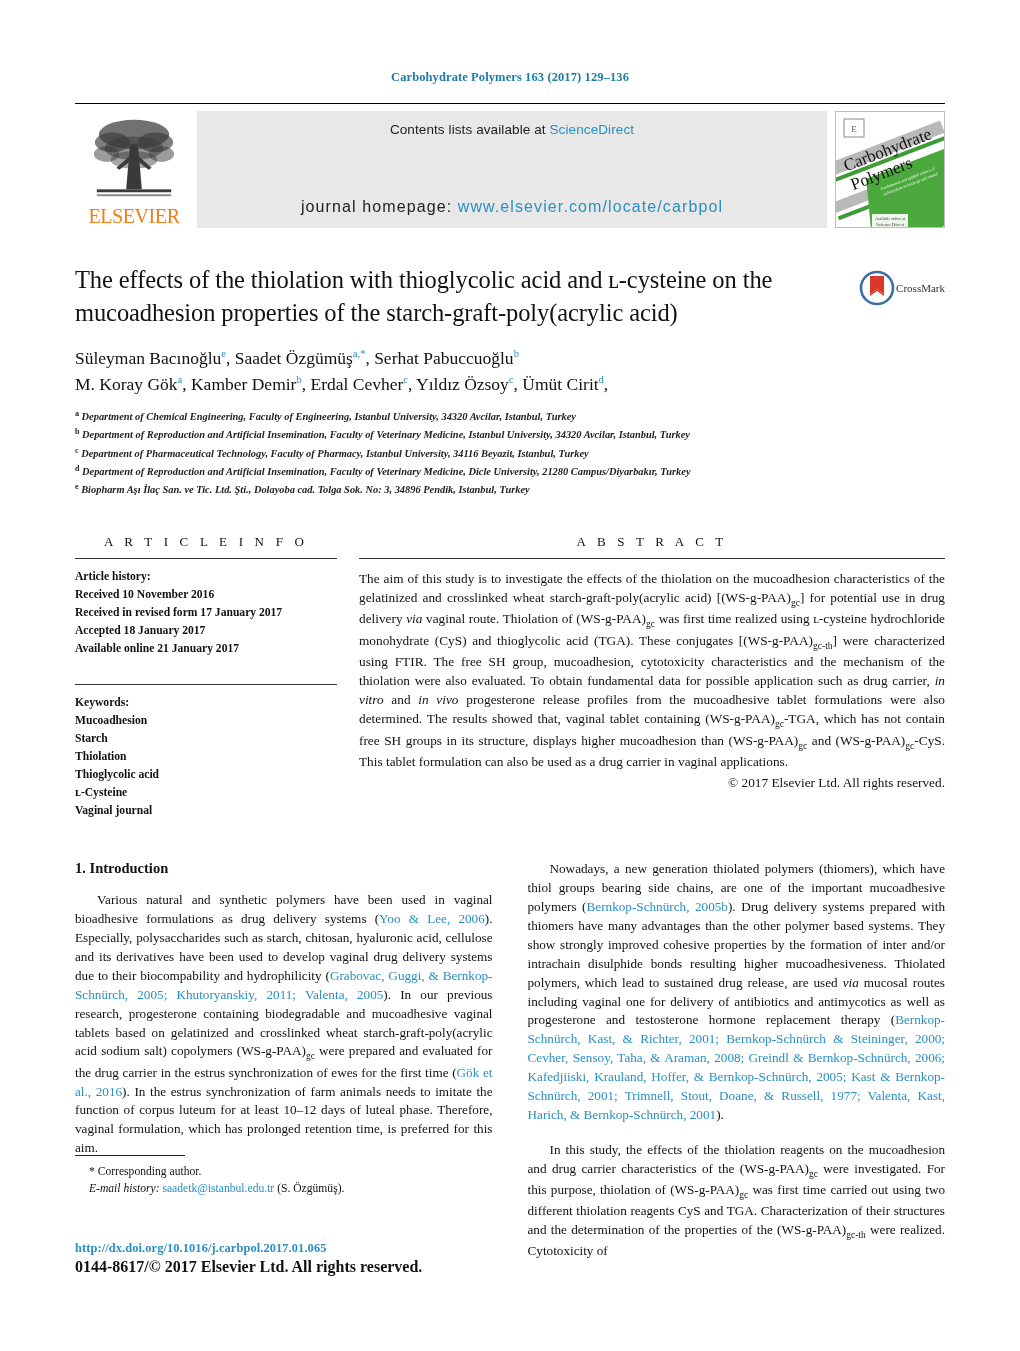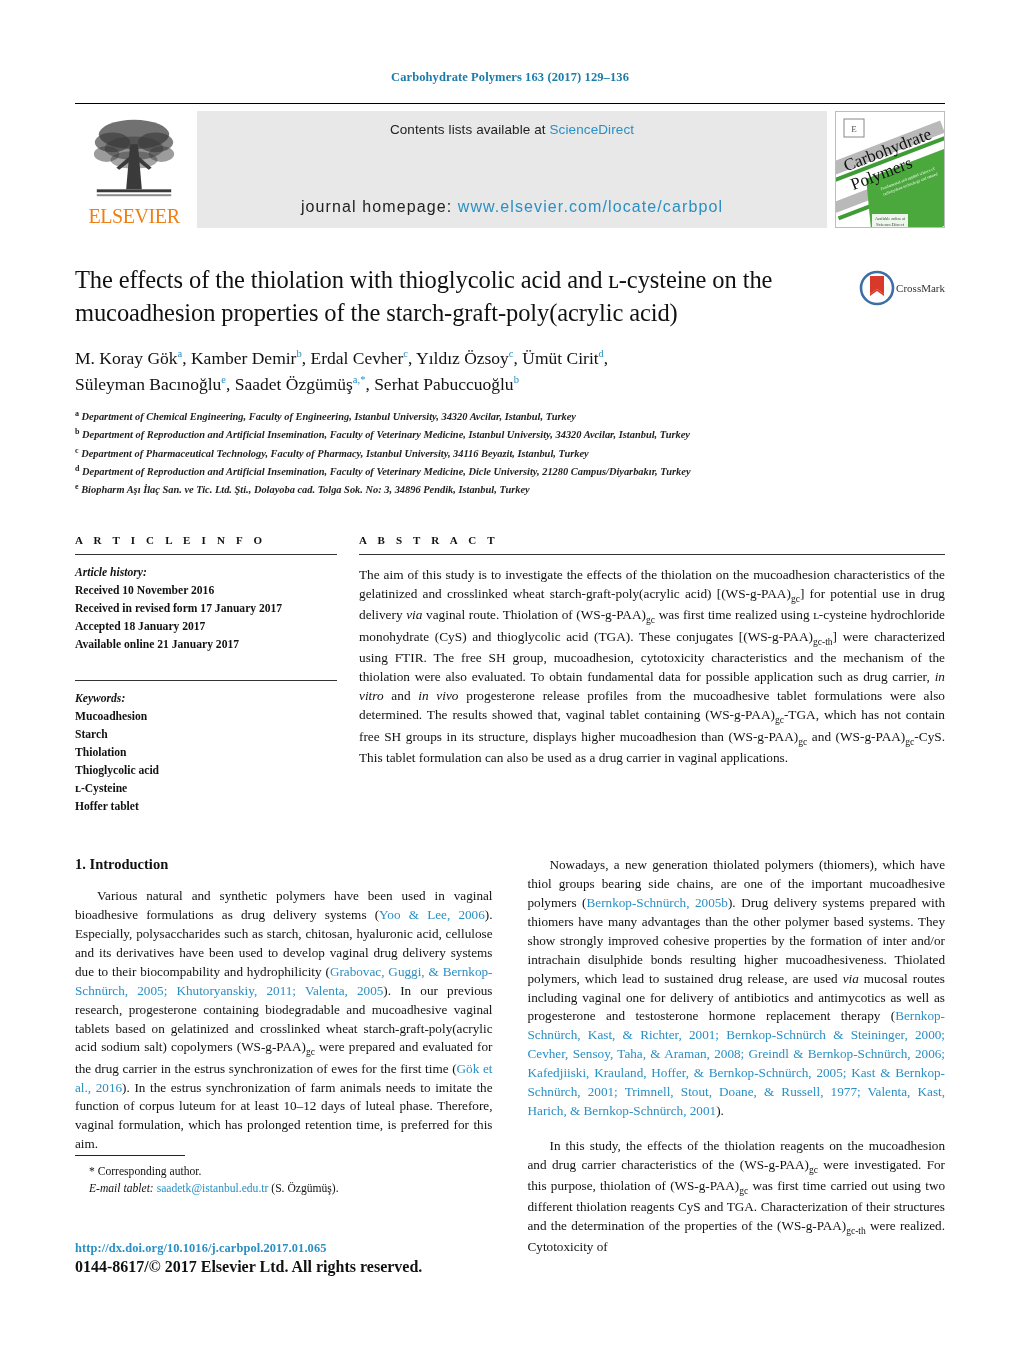--- a/index.html
+++ b/index.html
@@ -138,35 +138,36 @@
   
   .infoabs {
     margin: 34px 75px 0 75px;
     display: flex;
     gap: 22px;
   }
   .col-info { flex: 0 0 262px; }
   .col-abs { flex: 1; }
   .sec-label {
     font-family: "Liberation Serif", serif;
-    font-weight: bold;
-    font-size: 11px;
+    font-weight: normal;
+    font-size: 13px;
     letter-spacing: 4.2px;
     color: #111;
+    text-align: center;
   }
   .rule { border-top: 1px solid #333; margin-top: 8px; }
   .info-body {
     margin-top: 9px;
     font-family: "Liberation Serif", serif;
     font-size: 11.6px;
     line-height: 1.56;
     color: #111;
     font-weight: bold;
   }
-  .info-body .ital { font-style: italic; }
+  .info-body .ital { }
   .kw-block { margin-top: 26px; }
   .abs-body {
     margin-top: 10px;
     font-family: "Liberation Serif", serif;
     font-size: 13.3px;
     line-height: 1.44;
     text-align: justify;
     color: #111;
   }
   .abs-body i { font-style: italic; }
@@ -312,22 +313,22 @@
       <svg width="36" height="36" viewBox="0 0 36 36">
         <circle cx="18" cy="18" r="16" fill="#ffffff" stroke="#3b6fa8" stroke-width="2.6"></circle>
         <rect x="11" y="6" width="14" height="18" fill="#d8392b"></rect>
         <polygon points="11,24 18,19 25,24 25,28 11,28" fill="#ffffff"></polygon>
         <polygon points="11,24 18,19 25,24 25,26 18,21 11,26" fill="#d8392b"></polygon>
       </svg>
       <span class="crossmark-label">CrossMark</span>
     </div>
     <h1 class="title">The effects of the thiolation with thioglycolic acid and ʟ-cysteine on the mucoadhesion properties of the starch-graft-poly(acrylic acid)</h1>
     <div class="authors">
+      <div>Süleyman Bacınoğlu<sup>e</sup>, Saadet Özgümüş<sup>a,</sup><sup>*</sup>, Serhat Pabuccuoğlu<sup>b</sup></div>
       <div>M. Koray Gök<sup>a</sup>, Kamber Demir<sup>b</sup>, Erdal Cevher<sup>c</sup>, Yıldız Özsoy<sup>c</sup>, Ümüt Cirit<sup>d</sup>,</div>
-      <div>Süleyman Bacınoğlu<sup>e</sup>, Saadet Özgümüş<sup>a,</sup><sup>*</sup>, Serhat Pabuccuoğlu<sup>b</sup></div>
     </div>
     <div class="affils">
       <div class="affil"><sup>a</sup> <span>Department of Chemical Engineering, Faculty of Engineering, Istanbul University, 34320 Avcilar, Istanbul, Turkey</span></div>
       <div class="affil"><sup>b</sup> <span>Department of Reproduction and Artificial Insemination, Faculty of Veterinary Medicine, Istanbul University, 34320 Avcilar, Istanbul, Turkey</span></div>
       <div class="affil"><sup>c</sup> <span>Department of Pharmaceutical Technology, Faculty of Pharmacy, Istanbul University, 34116 Beyazit, Istanbul, Turkey</span></div>
       <div class="affil"><sup>d</sup> <span>Department of Reproduction and Artificial Insemination, Faculty of Veterinary Medicine, Dicle University, 21280 Campus/Diyarbakır, Turkey</span></div>
       <div class="affil"><sup>e</sup> <span>Biopharm Aşı İlaç San. ve Tic. Ltd. Şti., Dolayoba cad. Tolga Sok. No: 3, 34896 Pendik, Istanbul, Turkey</span></div>
     </div>
   </div>
 
@@ -344,29 +345,30 @@
       </div>
       <div class="kw-block">
         <div class="rule"></div>
         <div class="info-body">
           <div class="ital">Keywords:</div>
           <div>Mucoadhesion</div>
           <div>Starch</div>
           <div>Thiolation</div>
           <div>Thioglycolic acid</div>
           <div>ʟ-Cysteine</div>
-          <div>Hoffer tablet</div>
+          <div>Vaginal journal</div>
         </div>
       </div>
     </div>
 
     <div class="col-abs">
       <div class="sec-label">A B S T R A C T</div>
       <div class="rule"></div>
       <div class="abs-body">The aim of this study is to investigate the effects of the thiolation on the mucoadhesion characteristics of the gelatinized and crosslinked wheat starch-graft-poly(acrylic acid) [(WS-g-PAA)<sub>gc</sub>] for potential use in drug delivery <i>via</i> vaginal route. Thiolation of (WS-g-PAA)<sub>gc</sub> was first time realized using ʟ-cysteine hydrochloride monohydrate (CyS) and thioglycolic acid (TGA). These conjugates [(WS-g-PAA)<sub>gc-th</sub>] were characterized using FTIR. The free SH group, mucoadhesion, cytotoxicity characteristics and the mechanism of the thiolation were also evaluated. To obtain fundamental data for possible application such as drug carrier, <i>in vitro</i> and <i>in vivo</i> progesterone release profiles from the mucoadhesive tablet formulations were also determined. The results showed that, vaginal tablet containing (WS-g-PAA)<sub>gc</sub>-TGA, which has not contain free SH groups in its structure, displays higher mucoadhesion than (WS-g-PAA)<sub>gc</sub> and (WS-g-PAA)<sub>gc</sub>-CyS. This tablet formulation can also be used as a drug carrier in vaginal applications.</div>
+      <div class="copyright">© 2017 Elsevier Ltd. All rights reserved.</div>
     </div>
   </div>
 
   <div class="body-cols">
     <div class="bcol">
       <h2 class="sec-head">1. Introduction</h2>
       <p class="ptext">Various natural and synthetic polymers have been used in vaginal bioadhesive formulations as drug delivery systems (<span class="ref">Yoo &amp; Lee, 2006</span>). Especially, polysaccharides such as starch, chitosan, hyaluronic acid, cellulose and its derivatives have been used to develop vaginal drug delivery systems due to their biocompability and hydrophilicity (<span class="ref">Grabovac, Guggi, &amp; Bernkop-Schnürch, 2005; Khutoryanskiy, 2011; Valenta, 2005</span>). In our previous research, progesterone containing biodegradable and mucoadhesive vaginal tablets based on gelatinized and crosslinked wheat starch-graft-poly(acrylic acid sodium salt) copolymers (WS-g-PAA)<sub>gc</sub> were prepared and evaluated for the drug carrier in the estrus synchronization of ewes for the first time (<span class="ref">Gök et al., 2016</span>). In the estrus synchronization of farm animals needs to imitate the function of corpus luteum for at least 10–12 days of luteal phase. Therefore, vaginal formulation, which has prolonged retention time, is preferred for this aim.</p>
     </div>
     <div class="bcol">
       <p class="ptext">Nowadays, a new generation thiolated polymers (thiomers), which have thiol groups bearing side chains, are one of the important mucoadhesive polymers (<span class="ref">Bernkop-Schnürch, 2005b</span>). Drug delivery systems prepared with thiomers have many advantages than the other polymer based systems. They show strongly improved cohesive properties by the formation of inter and/or intrachain disulphide bonds resulting higher mucoadhesiveness. Thiolated polymers, which lead to sustained drug release, are used <i>via</i> mucosal routes including vaginal one for delivery of antibiotics and antimycotics as well as progesterone and testosterone hormone replacement therapy (<span class="ref">Bernkop-Schnürch, Kast, &amp; Richter, 2001; Bernkop-Schnürch &amp; Steininger, 2000; Cevher, Sensoy, Taha, &amp; Araman, 2008; Greindl &amp; Bernkop-Schnürch, 2006; Kafedjiiski, Krauland, Hoffer, &amp; Bernkop-Schnürch, 2005; Kast &amp; Bernkop-Schnürch, 2001; Trimnell, Stout, Doane, &amp; Russell, 1977; Valenta, Kast, Harich, &amp; Bernkop-Schnürch, 2001</span>).</p>
@@ -374,21 +376,21 @@
     </div>
   </div>
 
   <div class="footnote">
     <div class="fn-rule"></div>
     <div class="fn-line fn-indent">
       <span>*</span>
       <span>Corresponding author.</span>
     </div>
     <div class="fn-line fn-indent">
-      <span class="ital">E-mail tablet:</span>
+      <span class="ital">E-mail history:</span>
       <span class="link">saadetk@istanbul.edu.tr</span>
       <span>(S. Özgümüş).</span>
     </div>
   </div>
 
   <div class="bottomblock">
     <div class="doi">http://dx.doi.org/10.1016/j.carbpol.2017.01.065</div>
     <div class="issn">0144-8617/© 2017 Elsevier Ltd. All rights reserved.</div>
   </div>
 

